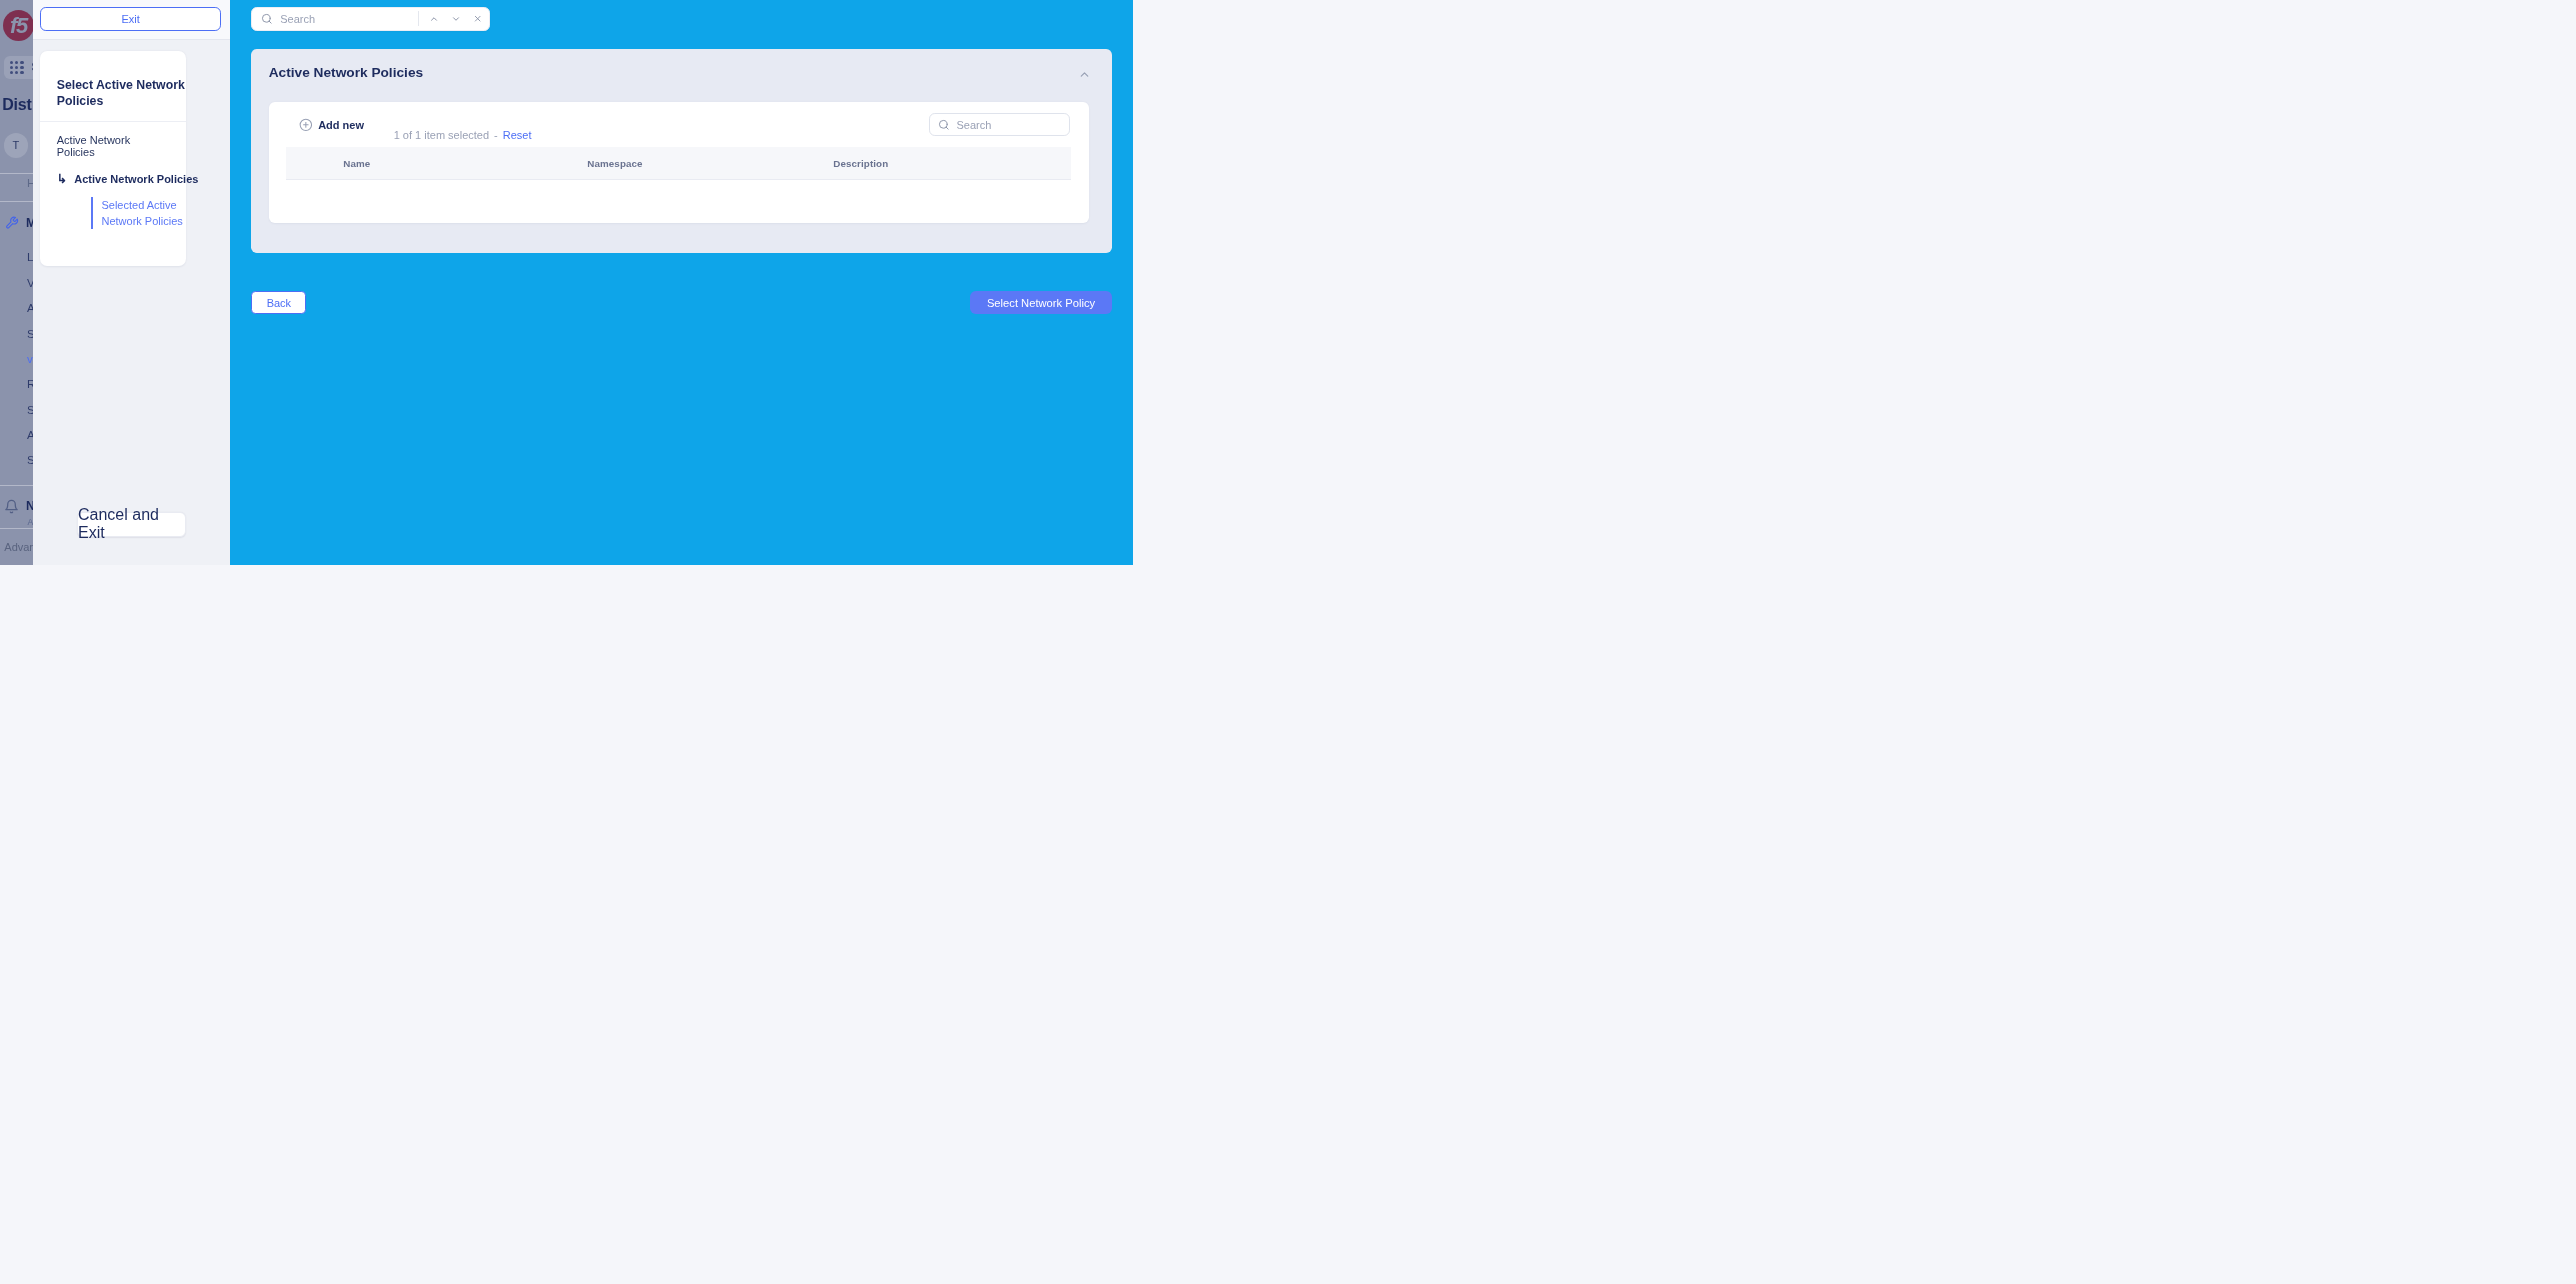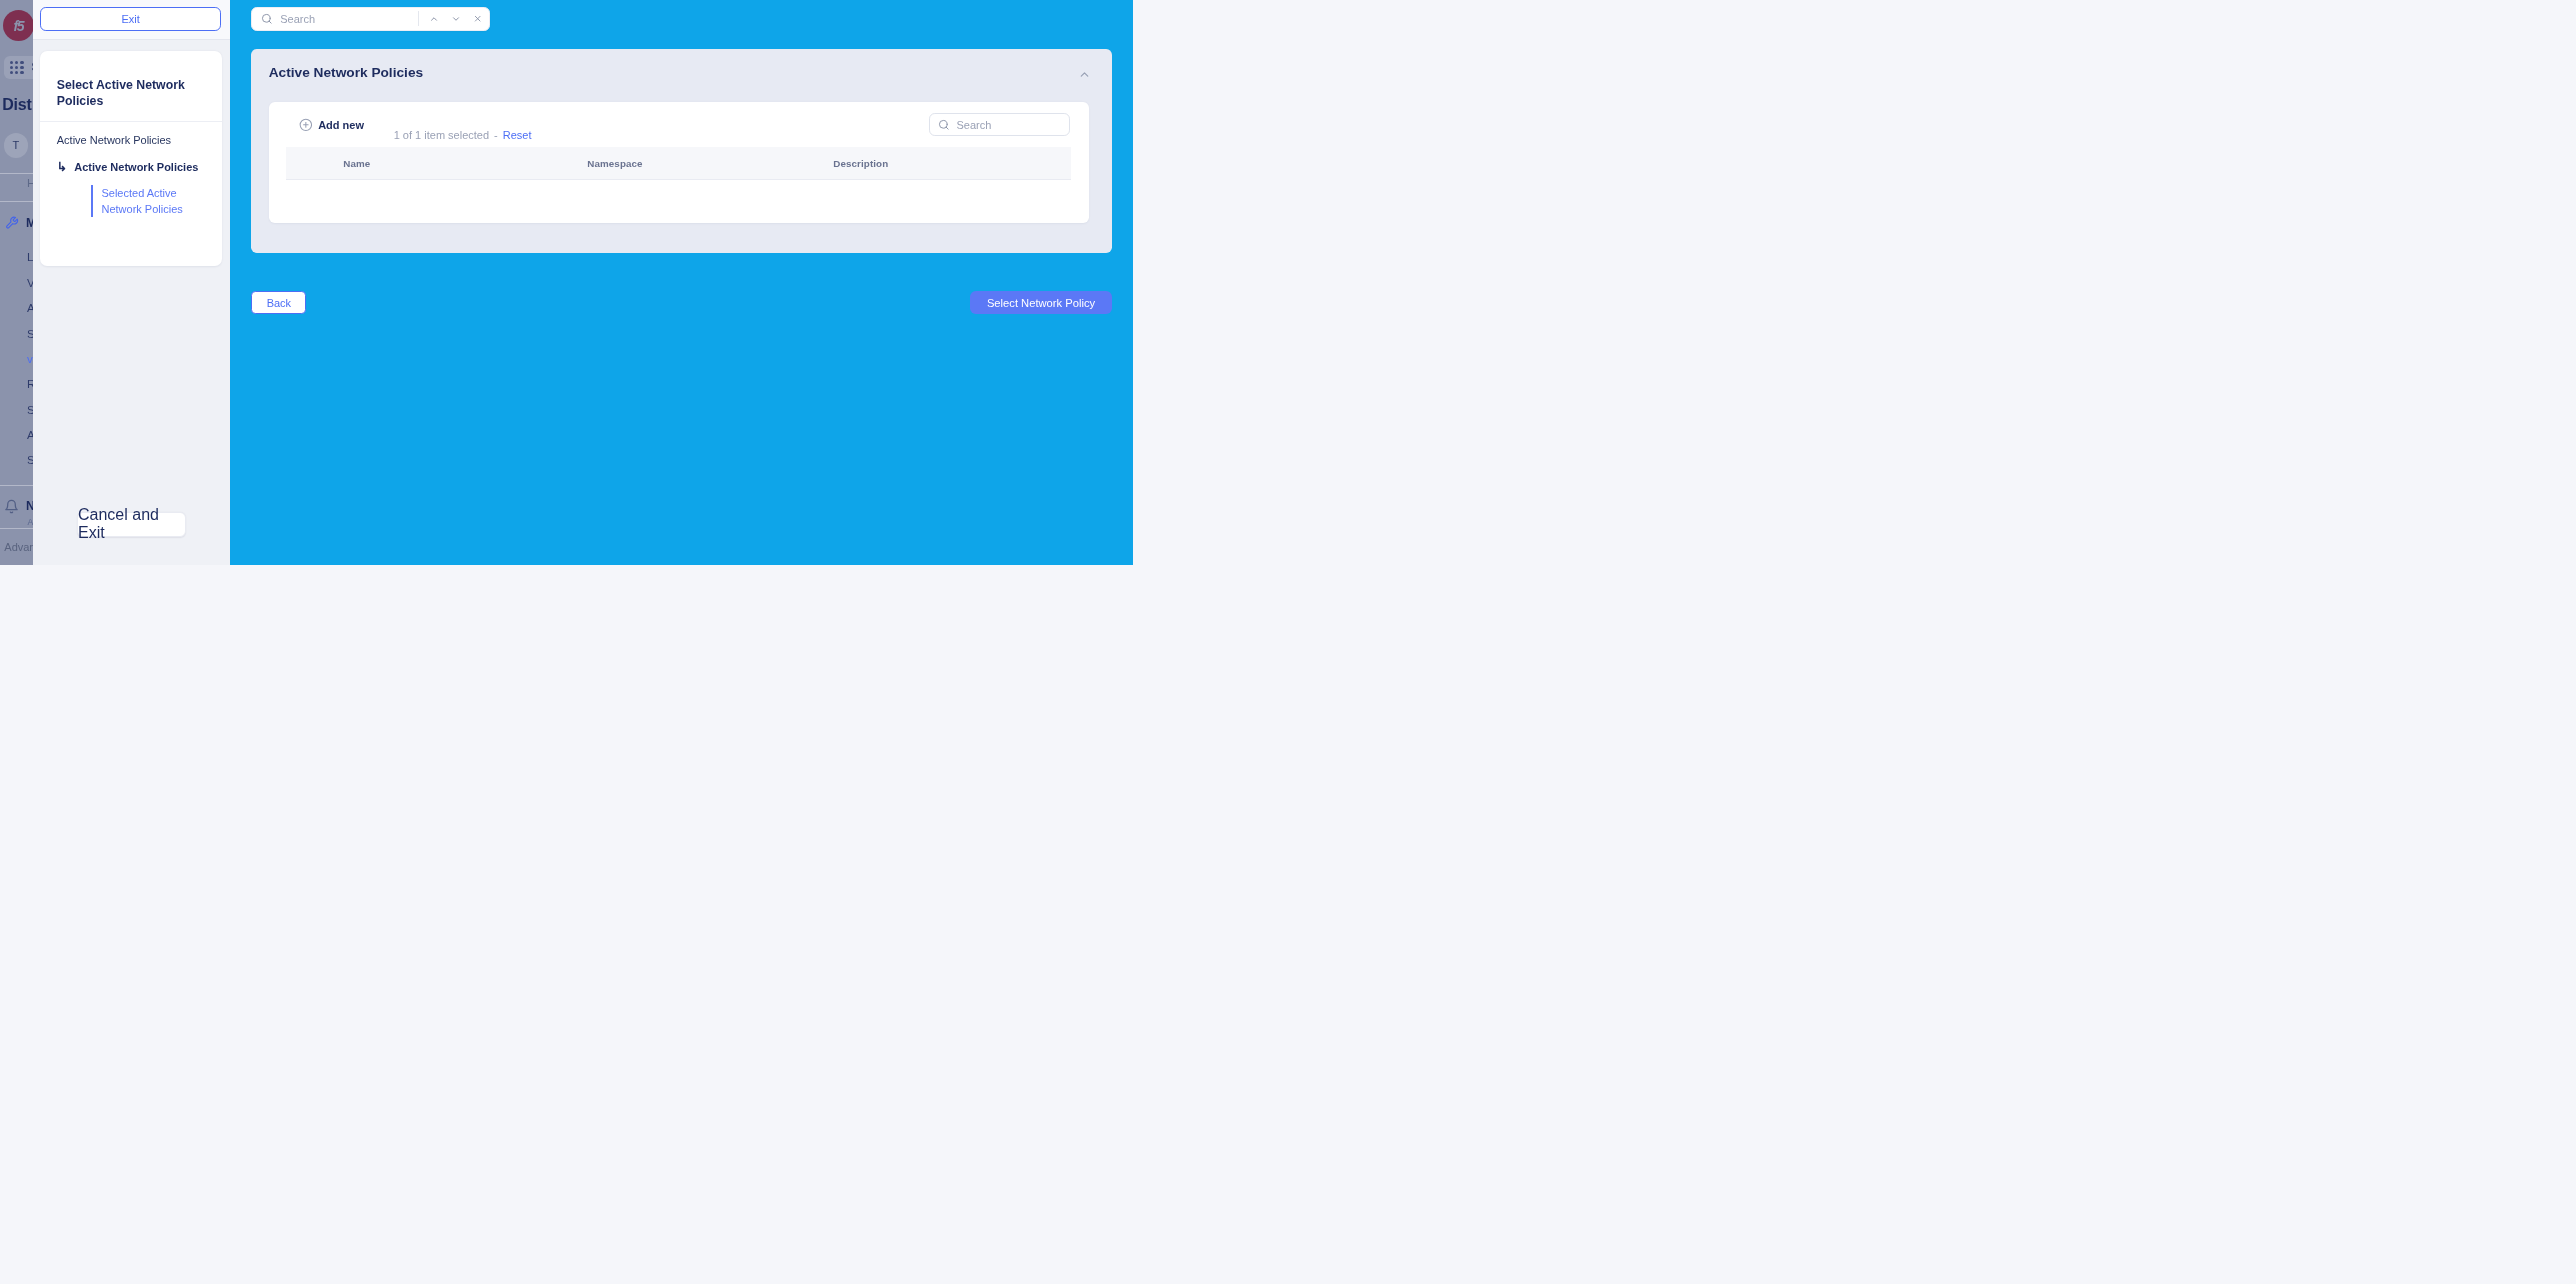--- a/index.html
+++ b/index.html
@@ -5,21 +5,21 @@
   * { margin:0; padding:0; box-sizing:border-box; }
   body { font-family:"Liberation Sans", sans-serif; background:#f5f6fa; }
   .stage { position:relative; width:1133px; height:565px; overflow:hidden; background:#f5f6fa; }
 
   
   .sidebar { position:absolute; left:0; top:0; width:33px; height:565px;
              background:var(--sidebar-dim,#8b93ac); overflow:hidden; z-index:1; }
   .logo-ball { position:absolute; left:2.9px; top:10px; width:31px; height:31px; border-radius:50%;
                background:var(--logo-maroon,#7e2f50); display:flex; align-items:center; justify-content:center; }
   .logo-ball span { color:var(--sidebar-dim,#8b93ac); font-weight:700; font-style:italic;
-                    font-size:14px; letter-spacing:-1.4px; }
+                    font-size:22px; letter-spacing:-1.4px; }
   .grid-btn { position:absolute; left:3.6px; top:56px; width:35px; height:23px; border-radius:5.8px;
               background:rgba(250,251,255,.14); }
   .dots { position:absolute; left:6.5px; top:5px; width:16px; display:grid;
           grid-template-columns:repeat(3,3.3px); grid-gap:1.8px; }
   .dots i { width:3.3px; height:3.3px; border-radius:50%; background:#414e7d; }
   .grid-frag { position:absolute; left:28px; top:4.3px; font-size:12.3px; font-weight:600; color:#1f2d5f; }
   .dist { position:absolute; left:2.2px; top:96px; font-size:16px; font-weight:700;
           color:#1d2b5e; letter-spacing:-0.2px; white-space:nowrap; }
   .avatar { position:absolute; left:3.6px; top:133px; width:24.6px; height:24.6px; border-radius:50%;
             background:rgba(255,255,255,.16); display:flex; align-items:center; justify-content:center;
@@ -34,21 +34,21 @@
   .alerts-frag { position:absolute; left:27.5px; top:517px; font-size:8.7px; color:#5a688f; }
   .advanced { position:absolute; left:4.3px; top:541px; font-size:11px; color:#59637f; white-space:nowrap; }
 
   
   .form-panel { position:absolute; left:33px; top:0; width:197px; height:565px; background:#eff1f6; z-index:2; }
   .form-head { position:absolute; left:0; top:0; width:197px; height:40px; background:#f8f9fc;
                border-bottom:0.7px solid #e4e7ef; }
   .form-tab { position:absolute; left:7.2px; top:7.2px; width:181px; height:24px; background:#fff;
               border:0.7px solid var(--accent,#4c6ef5); border-radius:5.8px; color:var(--accent,#4c6ef5);
               font-size:11px; font-weight:500; display:flex; align-items:center; justify-content:center; cursor:pointer; }
-  .nav-card { position:absolute; left:7.2px; top:51px; width:182px; height:215px; background:#fff;
+  .nav-card { position:absolute; left:7.2px; top:51px; width:146px; height:215px; background:#fff;
               border-radius:7.2px; box-shadow:0 0.7px 2.2px rgba(20,30,70,.07); padding:26px 16.6px 0 16.6px; }
   .nav-title { font-size:12.3px; line-height:16px; font-weight:700; color:#1d2b5e; width:148px; }
   .nav-rule { margin-top:11.6px; height:0.7px; background:#eceef4; margin-left:-16.6px; margin-right:-16.6px; }
   .nav-section { margin-top:13px; font-size:11px; color:#28365f; }
   .nav-current { margin-top:12.3px; font-size:11px; line-height:17.3px; font-weight:700; color:#1d2b5e; width:148px; }
   .nav-current .arrow { font-weight:700; font-size:12.3px; margin-right:7.2px; }
   .nav-current .arrow::before { content:"\21B3"; }
   .nav-sub { margin-top:9.4px; margin-left:34px; width:98px; border-left:2.2px solid var(--primary-btn,#5b78f6);
              padding-left:8.7px; font-size:11px; line-height:16px; color:var(--primary-btn,#5b78f6); cursor:pointer; }
   .cancel-btn { position:absolute; left:44px; top:512px; width:109px; height:24.6px; background:#fff;

